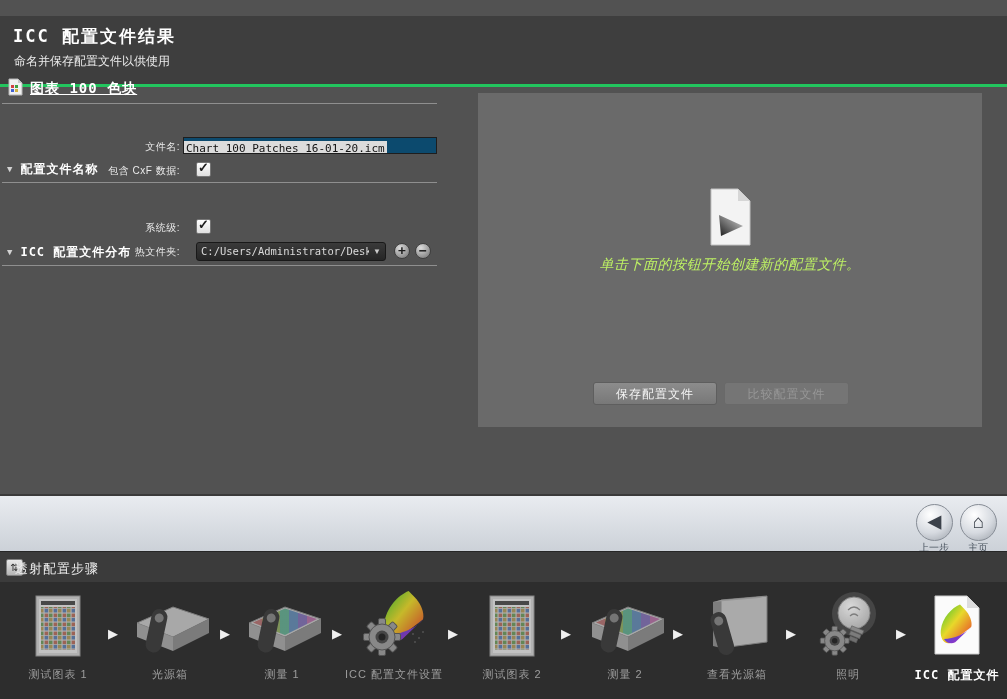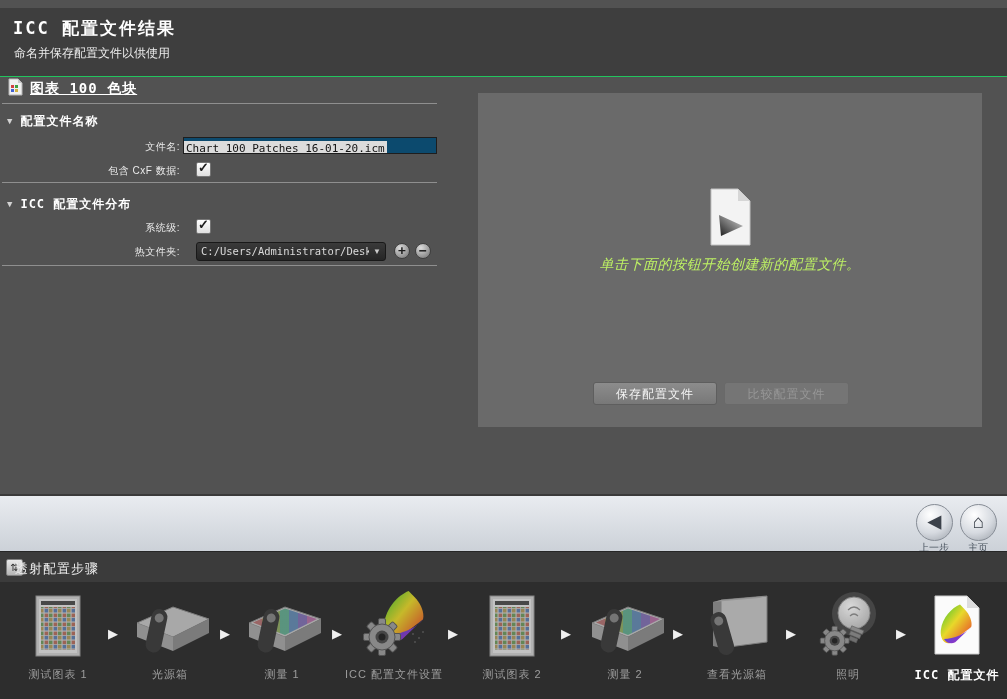--- a/index.html
+++ b/index.html
@@ -2,28 +2,28 @@
 <html><head>
 <meta charset="utf-8">
 <style>
   html,body{margin:0;padding:0;}
   body{
     position:relative;width:1007px;height:699px;overflow:hidden;
     background:#525252;font-family:"Liberation Sans",sans-serif;
     -webkit-font-smoothing:antialiased;
   }
   
-  .app-header{position:absolute;top:8px;left:0;width:100%;height:68px;background:#3e3e3e;border-bottom:1px solid #22c55e;}
+  .app-header{position:absolute;top:16px;left:0;width:100%;height:68px;background:#3e3e3e;border-bottom:3px solid #22c55e;}
   .app-title{position:absolute;left:13px;top:9px;font:bold 17px "DejaVu Sans Mono",monospace;color:#ffffff;letter-spacing:2px;}
   .app-subtitle{position:absolute;left:14px;top:37px;font-size:12px;color:#ececec;}
   
   .sec-icon{position:absolute;left:7px;top:78px;width:17px;height:18px;}
   .section-title{position:absolute;left:30px;top:80px;font:bold 14px "DejaVu Sans Mono",monospace;color:#ffffff;letter-spacing:1px;text-decoration:underline;}
   .divider{position:absolute;left:2px;width:435px;height:1px;background:#8f8f8f;}
-  .group-header{position:absolute;left:7px;font:bold 12px "DejaVu Sans Mono",monospace;color:#ffffff;letter-spacing:1px;cursor:default;}
+  .group-header{position:absolute;left:7px;font:bold 12px "DejaVu Sans Mono",monospace;color:#ffffff;letter-spacing:1px;cursor:default;margin-top:48px;}
   .group-header .tri{display:inline-block;font-size:9px;color:#d2d2d2;margin-right:7px;vertical-align:1px;}
   .form-label{position:absolute;left:0;width:180px;text-align:right;font-size:10px;color:#eaeaea;letter-spacing:.5px;}
   .filename-input{
     position:absolute;left:183px;top:137px;width:252px;height:15px;
     background:#0c4a6e;border:1px solid #1e1e1e;padding:0;overflow:hidden;white-space:nowrap;
   }
   .filename-input .sel{
     display:inline-block;background:#dcdcdc;color:#121212;
     font:11px "DejaVu Sans Mono",monospace;padding:1px 2px;height:13px;
   }

